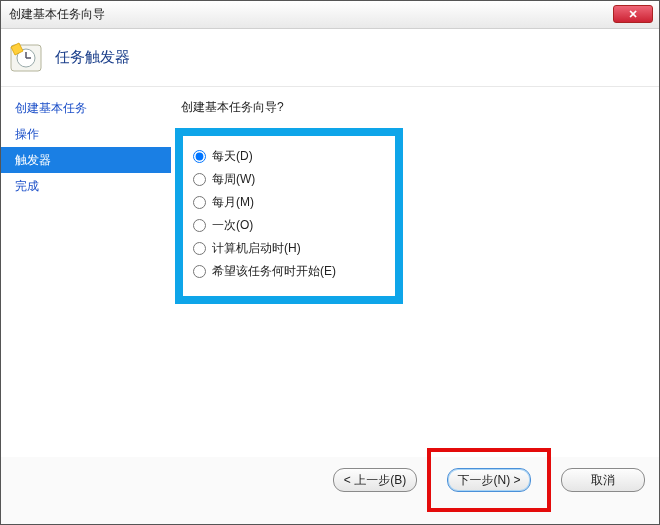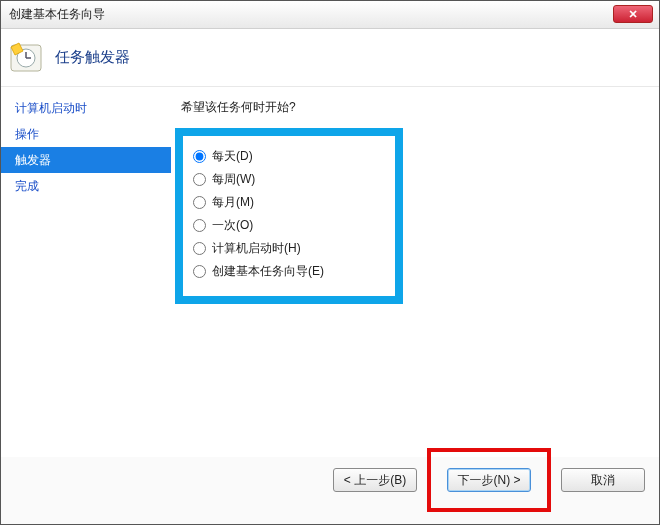--- a/index.html
+++ b/index.html
@@ -121,21 +121,21 @@
       right: 14px;
       display: flex;
       align-items: center;
       gap: 10px;
     }
     .wiz-btn {
       min-width: 84px;
       height: 24px;
       background: linear-gradient(#fdfdfd, #e6e6e6);
       border: 1px solid #8a8a8a;
-      border-radius: 3px;
+      border-radius: 11px;
       cursor: pointer;
       font-size: 12px;
       color: #222;
       padding: 0 8px;
       font-family: inherit;
     }
     .red-box-2 {
       border: 4px solid #e40b0b;
       padding: 16px;
       display: inline-block;
@@ -166,35 +166,35 @@
         <line x1="17" y1="17" x2="22" y2="17" stroke="#556" stroke-width="1.5"></line>
         <polygon points="2,6 10,2 14,10 6,14" fill="#ffcf3b" stroke="#d9a100" stroke-width="0.8"></polygon>
       </svg>
     </span>
     <span class="header-title">任务触发器</span>
   </div>
 
   <div class="body">
     <div class="sidebar">
       <div class="sidebar-item">
-        <span>计算机启动时</span>
+        <span>创建基本任务</span>
       </div>
       <div class="sidebar-item">
         <span>操作</span>
       </div>
       <div class="sidebar-item selected">
         <span>触发器</span>
       </div>
       <div class="sidebar-item">
         <span>完成</span>
       </div>
     </div>
 
     <div class="content">
-      <div class="prompt">希望该任务何时开始?</div>
+      <div class="prompt">创建基本任务向导?</div>
 
       <div class="red-box-1">
         <div class="radio-row">
           <input type="radio" name="trig" checked="" style="">
           <label>每天(D)</label>
         </div>
         <div class="radio-row">
           <input type="radio" name="trig" style="">
           <label>每周(W)</label>
         </div>
@@ -205,21 +205,21 @@
         <div class="radio-row">
           <input type="radio" name="trig" style="">
           <label>一次(O)</label>
         </div>
         <div class="radio-row">
           <input type="radio" name="trig" style="">
           <label>计算机启动时(H)</label>
         </div>
         <div class="radio-row">
           <input type="radio" name="trig" style="">
-          <label>创建基本任务向导(E)</label>
+          <label>希望该任务何时开始(E)</label>
         </div>
       </div>
     </div>
   </div>
 
   <div class="footer">
     <button class="wiz-btn">&lt; 上一步(B)</button>
     <span class="red-box-2">
       <button class="wiz-btn primary">下一步(N) &gt;</button>
     </span>

